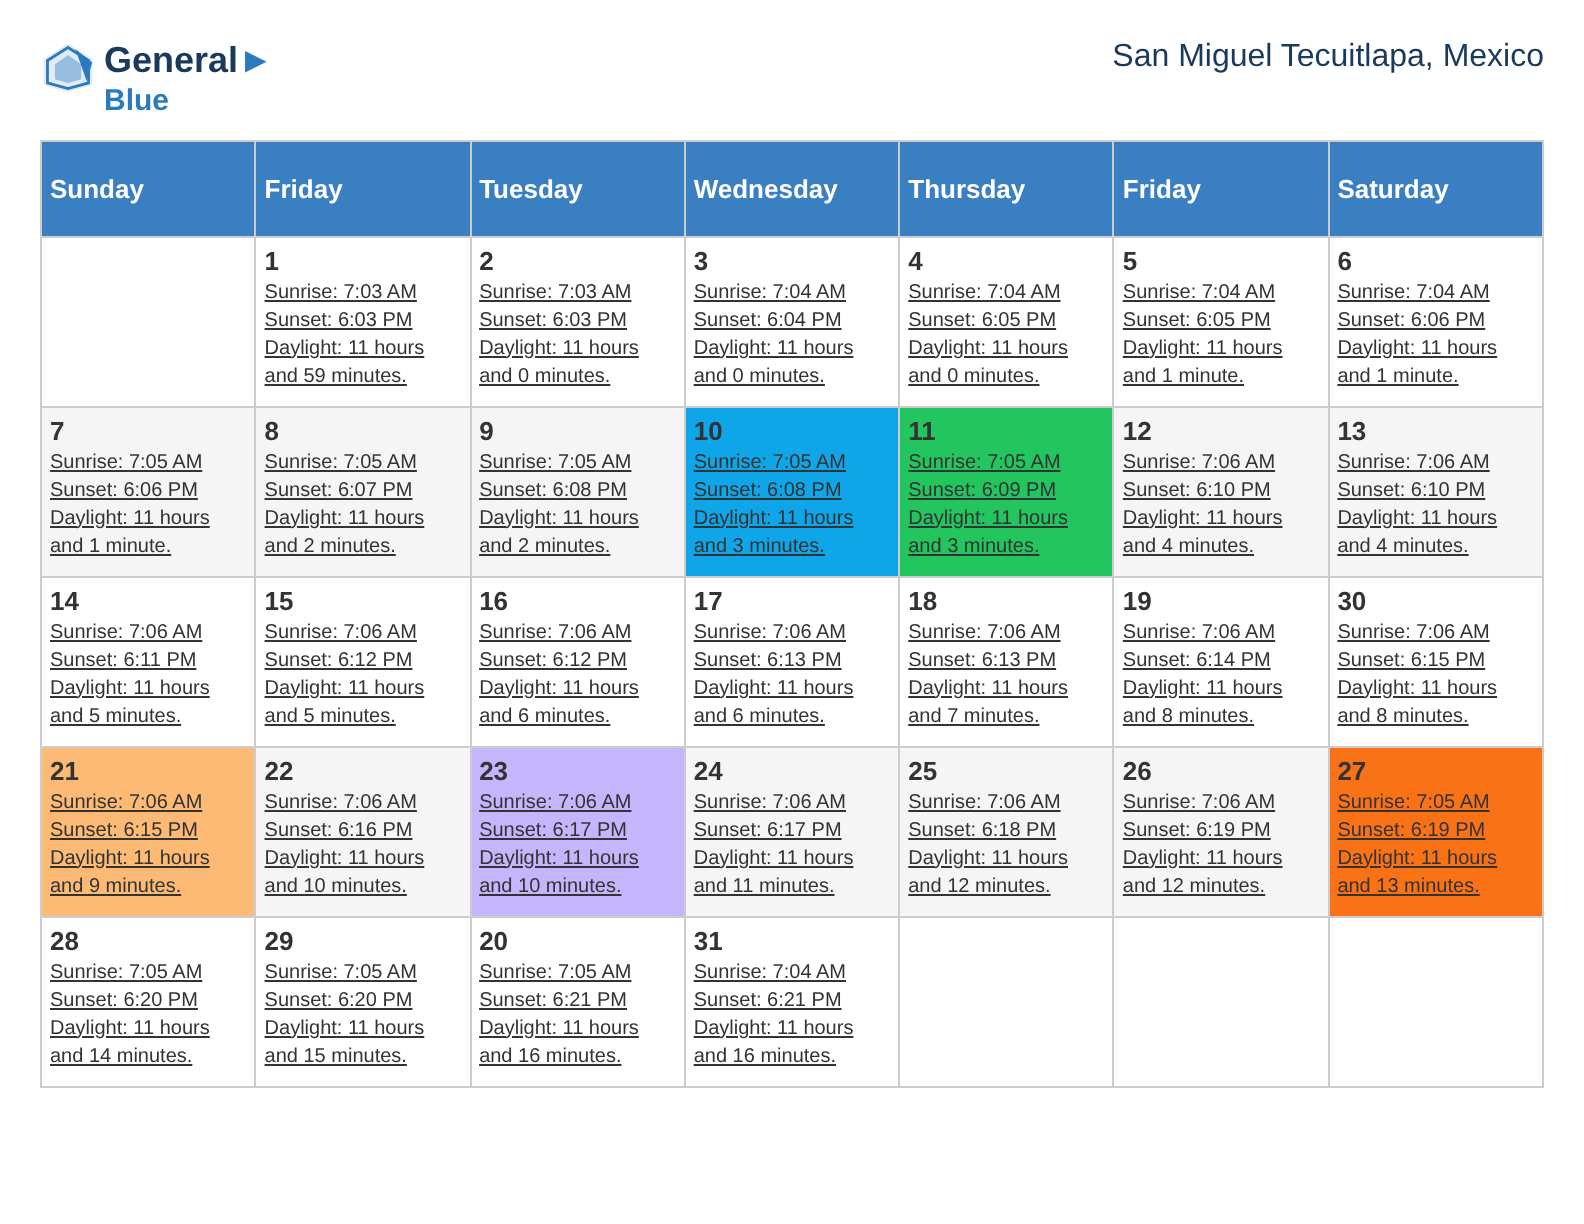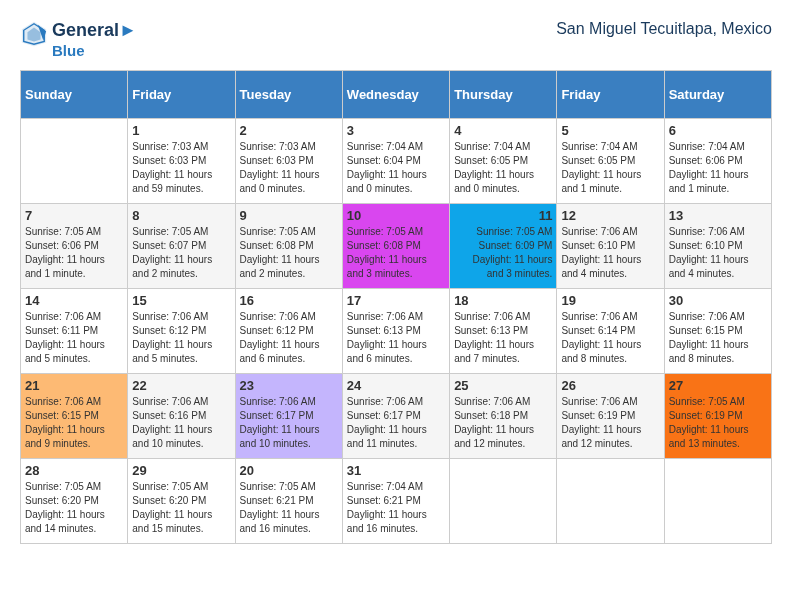--- a/index.html
+++ b/index.html
@@ -61,20 +61,21 @@
       font-size: 13px;
       font-weight: bold;
       color: #333;
       display: block;
       margin-bottom: 2px;
     }
     .day-info {
       font-size: 10px;
       color: #333;
       line-height: 1.4;
+      text-decoration: underline;
     }
   </style>
 </head>
 <body>
 
 <div class="header-section">
   <div class="logo">
     <svg class="logo-icon" viewBox="0 0 30 30" xmlns="http://www.w3.org/2000/svg">
       <polygon points="15,2 28,10 28,24 15,28 2,24 2,10" fill="#2a7abf" opacity="0.15"></polygon>
       <polygon points="15,4 26,11 26,23 15,26 4,23 4,11" fill="none" stroke="#2a7abf" stroke-width="1.5"></polygon>
@@ -157,27 +158,27 @@
           <div class="day-info" style="white-space: pre-line;">Sunrise: 7:05 AM
 Sunset: 6:07 PM
 Daylight: 11 hours and 2 minutes.</div>
         </td>
         <td style="background-color: rgb(245, 245, 245);">
           <span class="day-number">9</span>
           <div class="day-info" style="white-space: pre-line;">Sunrise: 7:05 AM
 Sunset: 6:08 PM
 Daylight: 11 hours and 2 minutes.</div>
         </td>
-        <td style="background-color: #d946ef;">
+        <td style="background-color: #0ea5e9;">
           <span class="day-number">10</span>
           <div class="day-info" style="white-space: pre-line;">Sunrise: 7:05 AM
 Sunset: 6:08 PM
 Daylight: 11 hours and 3 minutes.</div>
         </td>
-        <td style="background-color: #0ea5e9; text-align: right;">
+        <td style="background-color: #22c55e;">
           <span class="day-number">11</span>
           <div class="day-info" style="white-space: pre-line;">Sunrise: 7:05 AM
 Sunset: 6:09 PM
 Daylight: 11 hours and 3 minutes.</div>
         </td>
         <td style="background-color: rgb(245, 245, 245);">
           <span class="day-number">12</span>
           <div class="day-info" style="white-space: pre-line;">Sunrise: 7:06 AM
 Sunset: 6:10 PM
 Daylight: 11 hours and 4 minutes.</div>

